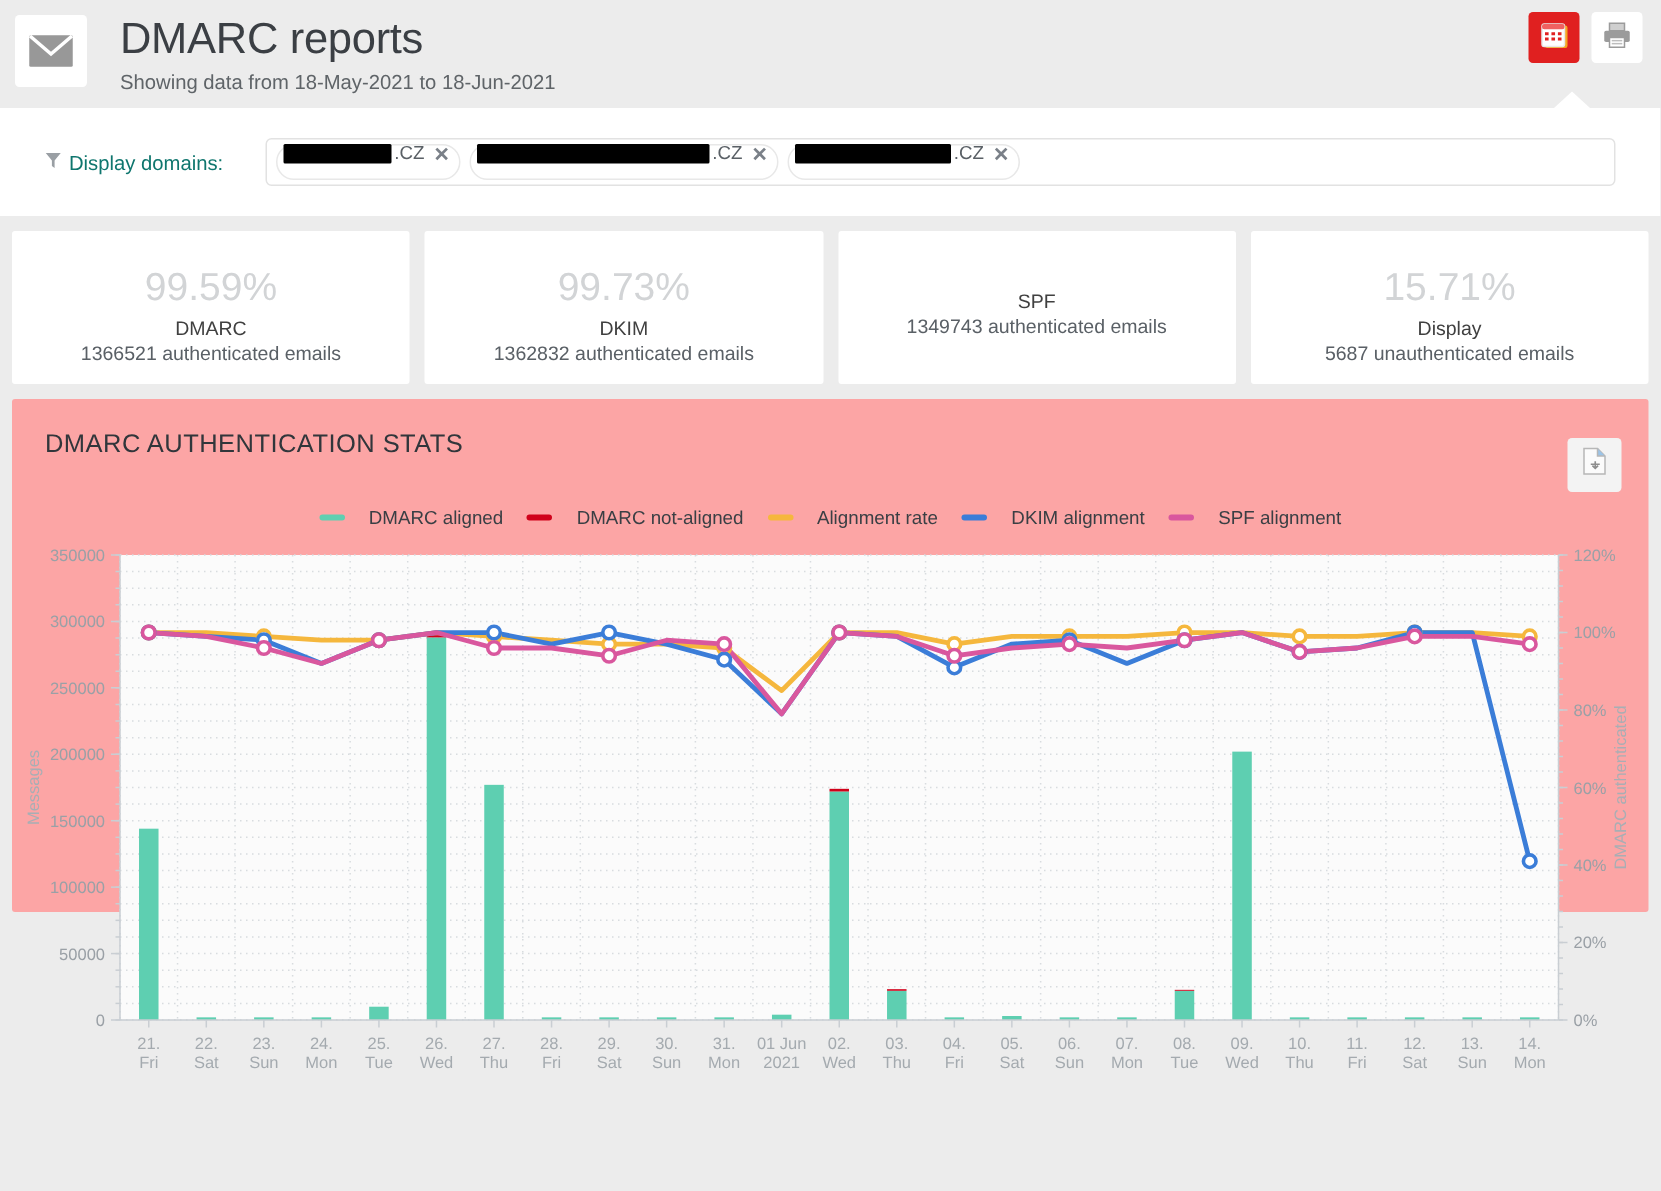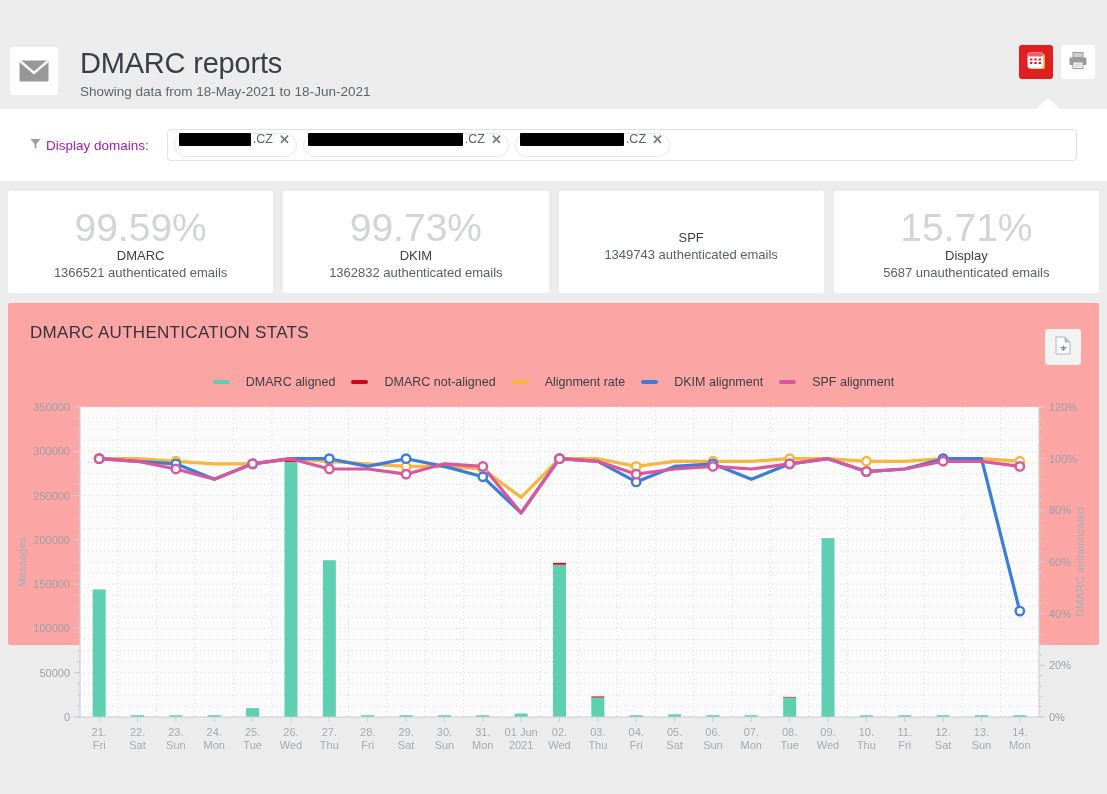--- a/index.html
+++ b/index.html
@@ -10,21 +10,20 @@
     overflow: hidden;
   }
 
   
   .header {
     position: relative;
     height: 72px;
     padding: 8px 0 0 10px;
     display: flex;
     align-items: flex-start;
-    margin-top: 37px;
   }
   .mail-logo {
     width: 48px; height: 48px;
     background: #ffffff;
     border-radius: 3px;
     display: flex; align-items: center; justify-content: center;
     flex: 0 0 auto;
     margin-top: 2px;
   }
   .mail-logo svg { display:block; }
@@ -69,24 +68,24 @@
   .filter-pointer {
     position: absolute;
     top: -11px; right: 47px;
     width: 0; height: 0;
     border-left: 12px solid transparent;
     border-right: 12px solid transparent;
     border-bottom: 11px solid #ffffff;
   }
   .filter-label {
     font-size: 13.5px;
-    color: #a21caf;
+    color: #0f766e;
     display: flex; align-items: center;
     white-space: nowrap;
-    margin-right: 18px;
+    margin-right: 28px;
   }
   .funnel { margin-right: 5px; }
   .chips-field {
     flex: 1;
     height: 32px;
     border: 1px solid #e2e2e2;
     border-radius: 4px;
     display: flex;
     align-items: center;
     padding: 0 6px;
@@ -116,21 +115,21 @@
   }
   .stat-card {
     flex: 1;
     background: #fff;
     border-radius: 2px;
     display: flex; flex-direction: column;
     align-items: center; justify-content: center;
     padding-top: 6px;
   }
   .stat-pct {
-    font-size: 39px;
+    font-size: 26px;
     color: #d2d4d6;
     font-weight: 400;
     line-height: 36px;
   }
   .stat-name {
     font-size: 13px;
     color: #404040;
     margin-top: 2px;
   }
   .stat-sub {

